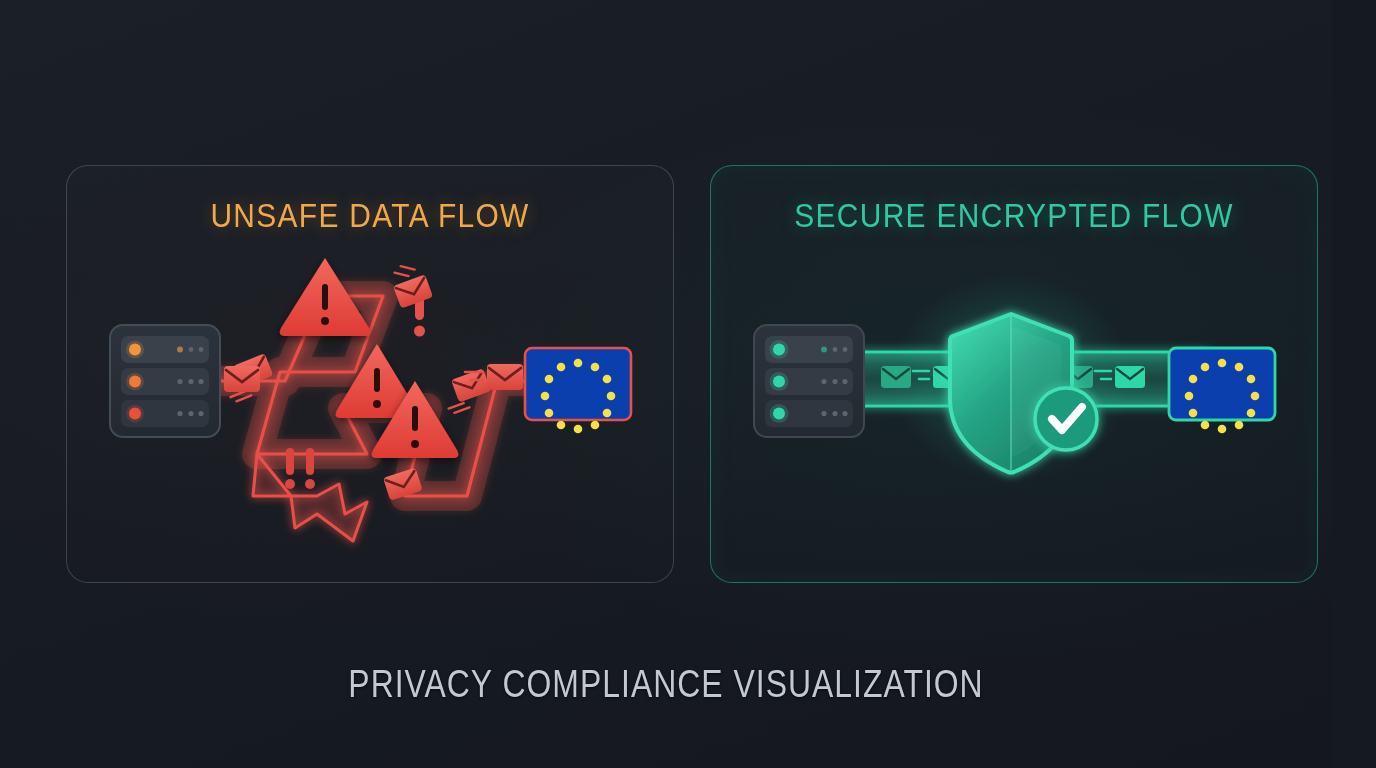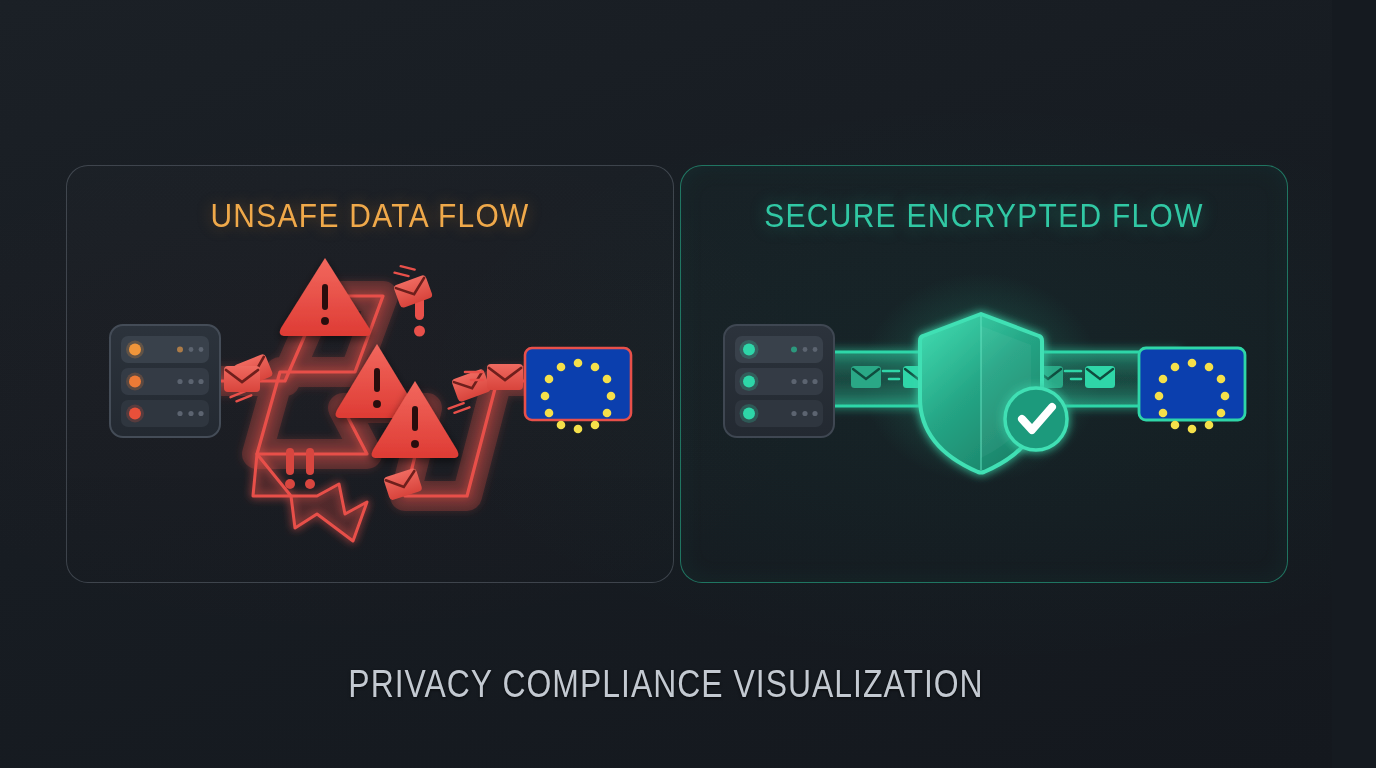--- a/index.html
+++ b/index.html
@@ -43,21 +43,21 @@
     height: 418px;
     border-radius: 22px;
     box-sizing: border-box;
   }
   #panel-unsafe {
     left: 66px;
     border: 1.4px solid rgba(150,160,172,0.30);
     background: linear-gradient(180deg, rgba(255,255,255,0.012), rgba(255,255,255,0.004));
   }
   #panel-secure {
-    left: 680px;
+    left: 710px;
     border: 1.6px solid rgba(40,190,150,0.55);
     background: linear-gradient(180deg, rgba(30,190,150,0.022), rgba(30,190,150,0.006));
     box-shadow: 0 0 26px rgba(35,190,150,0.07) inset;
   }
 
   .panel-title {
     position: absolute;
     top: 30px;
     left: 0;
     right: 0;

